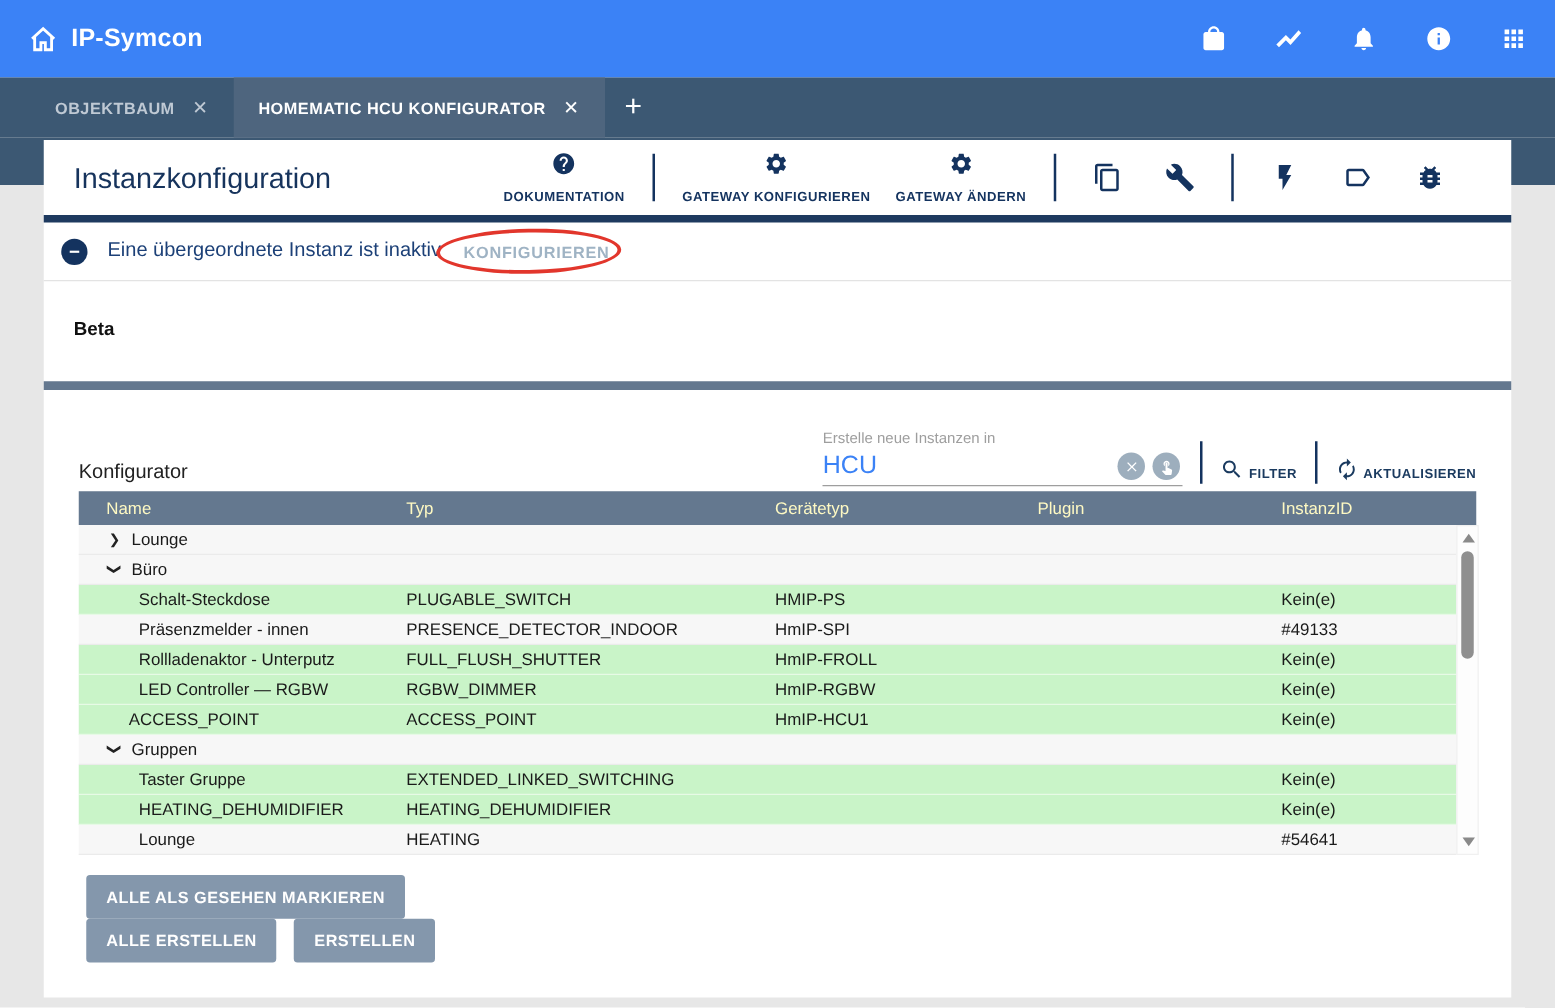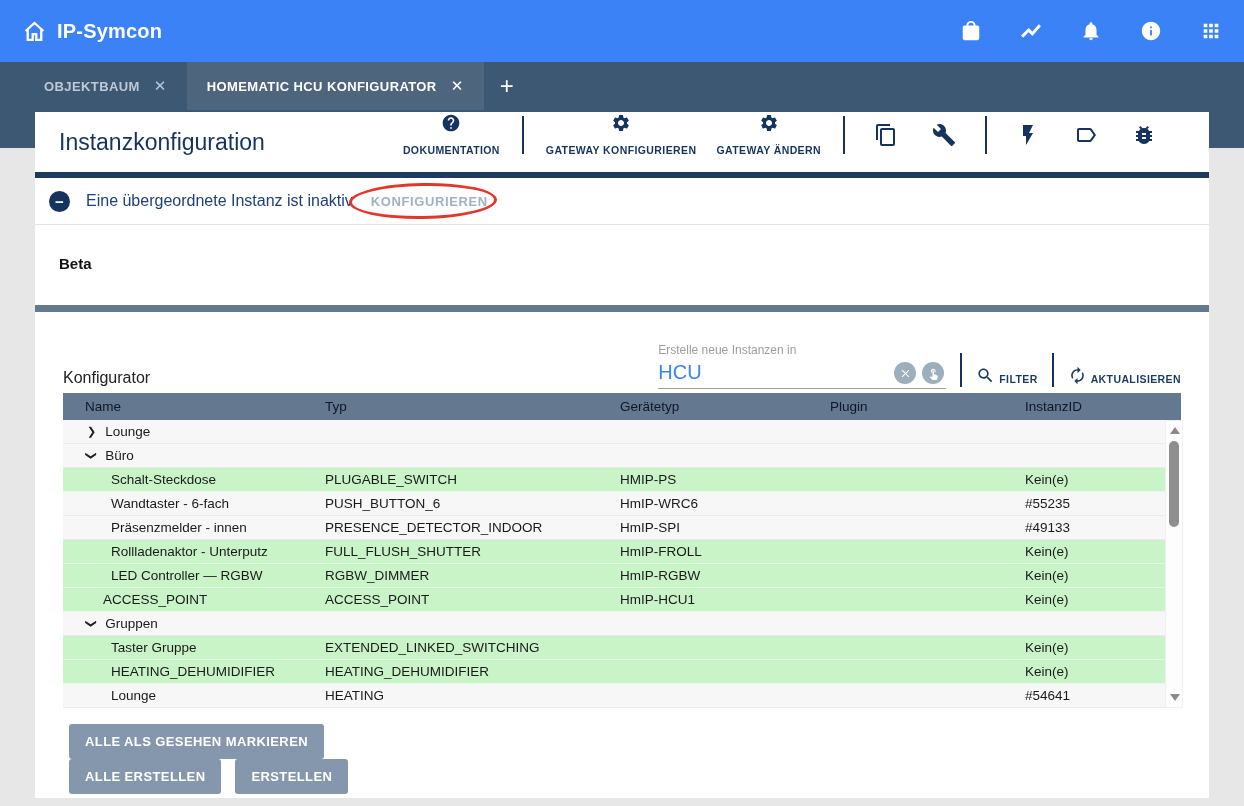--- a/index.html
+++ b/index.html
@@ -28,22 +28,22 @@
   .tab.active{ background:#4e657e; color:#ffffff; }
   .tab-close{ font-size:15px; font-weight:normal; }
   .tab-add{ display:flex; align-items:center; padding:0 16px; color:#fff; font-size:24px;
             font-weight:normal; cursor:pointer; }
   .band{ height:38px; background:#3c5873; }
 
   
   .card{ position:relative; margin:-36px 35px 0 35px; height:686px; background:#ffffff; }
 
   
-  .toolbar{ height:60px; display:flex; align-items:flex-end; justify-content:space-between;
-            padding:0 36px 16px 24px; }
+  .toolbar{ height:60px; display:flex; align-items:center; justify-content:space-between;
+            padding:0 36px 0 24px; }
   .page-title{ font-size:23px; font-weight:500; color:#16335c; }
   .tb-right{ display:flex; align-items:center; }
   .tb-btn{ display:flex; align-items:center; gap:5px; color:#14335f; cursor:pointer; margin:0 10px;flex-direction:column; }
   .tb-btn .lbl{ font-size:10.5px; font-weight:bold; letter-spacing:.4px; margin-top:6px; }
   .tb-btn svg{ width:20px; height:20px; fill:#14335f; }
   .tb-icon{ width:24px; height:24px; margin:0 17px; cursor:pointer; }
   .tb-icon svg{ width:24px; height:24px; fill:#14335f; }
   .tb-sep{ width:2px; height:38px; background:#14335f; margin:0 12px; }
 
   .navybar{ height:6px; background:#1e3a5f; }
@@ -82,21 +82,21 @@
   .circle-btn svg{ width:13px; height:13px; fill:#fff; }
   .f-sep{ width:2px; height:34px; background:#14335f; margin:0 14px 2px 14px; }
   .f-btn{ display:flex; align-items:center; gap:4px; color:#1a3a5f; cursor:pointer;
           padding-bottom:4px; }
   .f-btn svg{ width:19px; height:19px; fill:#1a3a5f; }
   .f-btn .lbl{ font-size:10.5px; font-weight:bold; letter-spacing:.4px; margin-top:7px; }
 
   
   .table{ position:relative; }
   .thead{ display:grid; grid-template-columns:262px 295px 210px 195px 120px 1fr;
-          background:#64788f; color:#0f172a; height:27px; align-items:center; font-size:13.5px; }
+          background:#64788f; color:#fef9c3; height:27px; align-items:center; font-size:13.5px; }
   .thead .hcell:first-child{ padding-left:22px; }
   .tbody{ position:relative; }
   .trow{ display:grid; grid-template-columns:262px 295px 210px 195px 120px 1fr; height:24px;
          align-items:center; font-size:13.5px; color:#1a1a1a; background:#f7f7f7;
          border-bottom:1px solid #ebebeb; cursor:default; }
   .trow.green{ background:#c9f4c8; border-bottom:1px solid rgba(255,255,255,.55); }
   .cell{ overflow:hidden; white-space:nowrap; }
   .cell.name{ display:flex; align-items:center; gap:9px; }
   .ind0{ padding-left:24px; } .ind1{ padding-left:40px; } .ind2{ padding-left:48px; }
   .arrow{ font-size:11px; color:#222; display:inline-block; }
@@ -308,34 +308,20 @@
               <span>Schalt-Steckdose</span>
             </div>
             <div class="cell">PLUGABLE_SWITCH</div>
             <div class="cell">HMIP-PS</div>
             <div class="cell"></div>
             <div class="cell">Kein(e)</div>
             <div class="cell trash"></div>
           </div>
           <div class="trow">
             <div class="cell name ind2">
-              <span>Wandtaster - 6-fach</span>
-            </div>
-            <div class="cell">PUSH_BUTTON_6</div>
-            <div class="cell">HmIP-WRC6</div>
-            <div class="cell"></div>
-            <div class="cell">#55235</div>
-            <div class="cell trash">
-              <svg viewBox="0 0 24 24">
-                <path d="M6 19c0 1.1.9 2 2 2h8c1.1 0 2-.9 2-2V7H6v12zM19 4h-3.5l-1-1h-5l-1 1H5v2h14V4z"></path>
-              </svg>
-            </div>
-          </div>
-          <div class="trow">
-            <div class="cell name ind2">
               <span>Präsenzmelder - innen</span>
             </div>
             <div class="cell">PRESENCE_DETECTOR_INDOOR</div>
             <div class="cell">HmIP-SPI</div>
             <div class="cell"></div>
             <div class="cell">#49133</div>
             <div class="cell trash">
               <svg viewBox="0 0 24 24">
                 <path d="M6 19c0 1.1.9 2 2 2h8c1.1 0 2-.9 2-2V7H6v12zM19 4h-3.5l-1-1h-5l-1 1H5v2h14V4z"></path>
               </svg>

